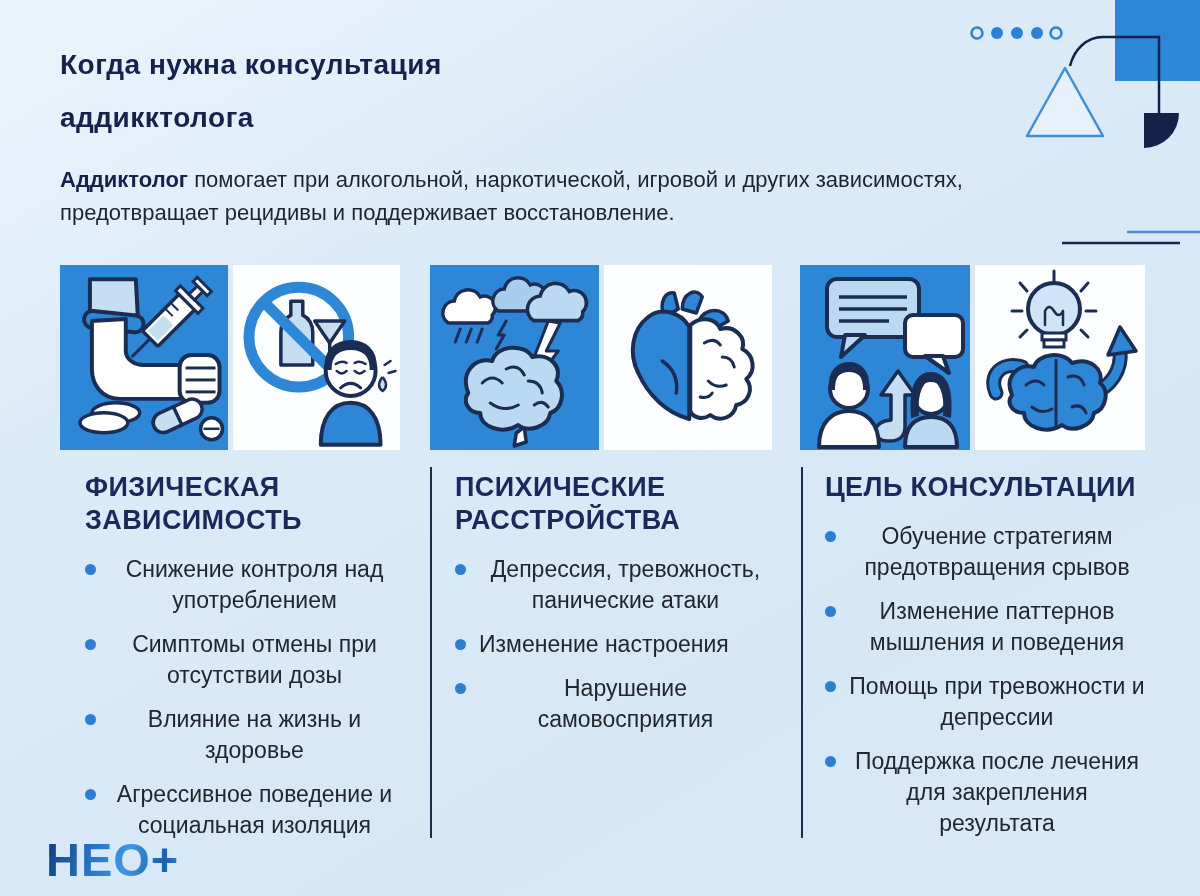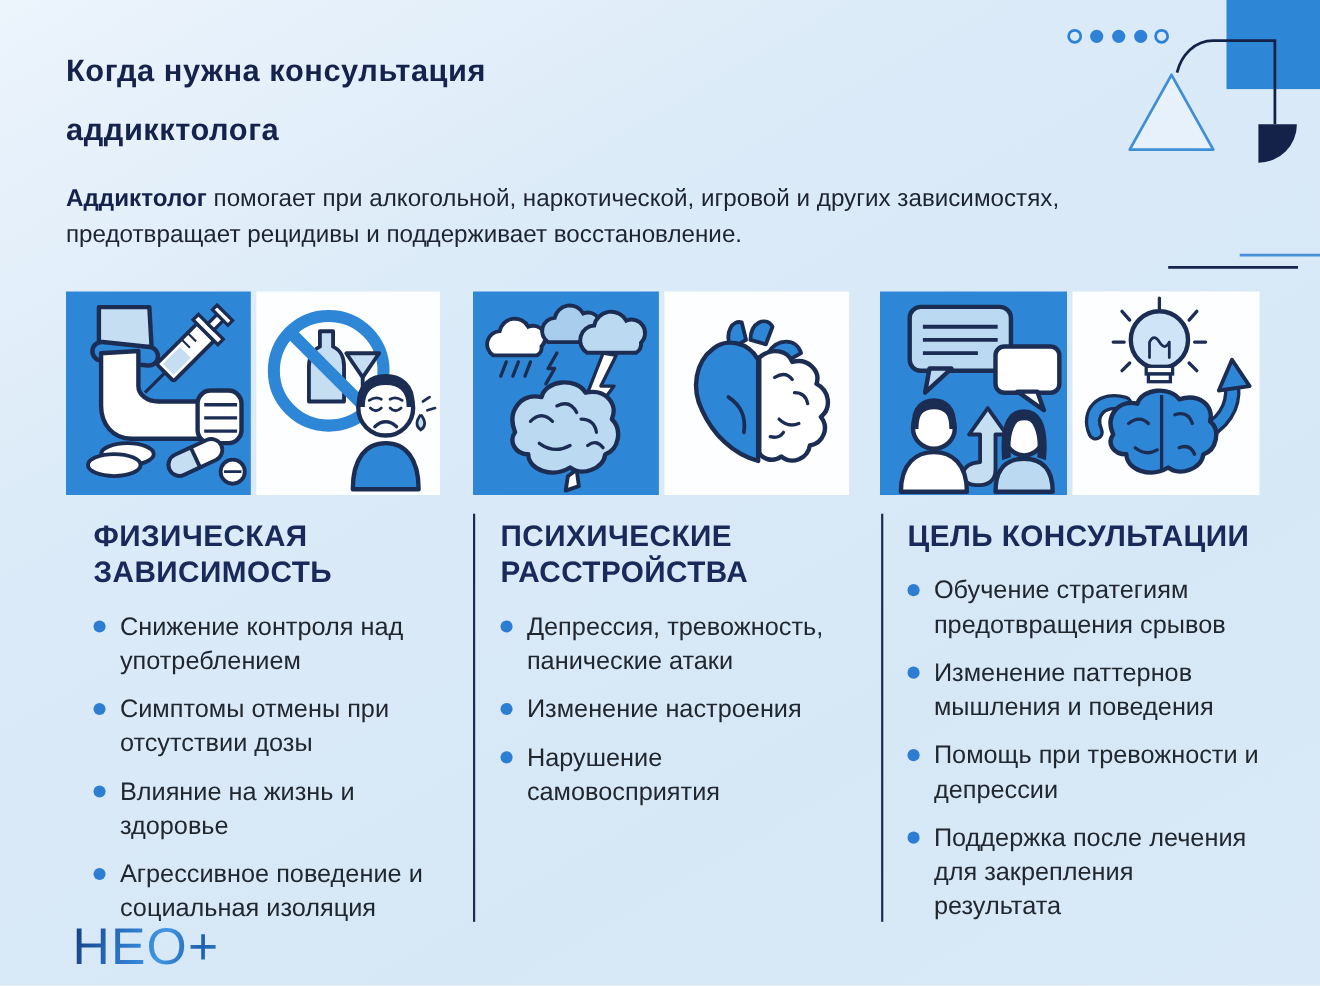--- a/index.html
+++ b/index.html
@@ -46,29 +46,29 @@
   .col-heading {
     margin:21px 0 0 25px;
     font-size:27px; font-weight:800; line-height:33px;
     color:#18295a; letter-spacing:0.4px;
     text-transform:uppercase;
   }
   ul.bullets { list-style:none; margin:17px 0 0 25px; }
   ul.bullets li {
     display:flex; align-items:flex-start; gap:13px;
     margin-bottom:13px;
-    font-size:23px; line-height:31px; color:#21272f;
+    font-size:23px; line-height:31px; color:#21272f;text-align:center;
   }
   .dot {
     flex:none; width:11px; height:11px; border-radius:50%;
     background:#2d7dd2; margin-top:10px;
   }
   .logo {
-    position:absolute; left:66px; top:832px;
-    font-size:47px; font-weight:400; letter-spacing:1px;
+    position:absolute; left:46px; top:832px;
+    font-size:47px; font-weight:700; letter-spacing:1px;
     background:linear-gradient(105deg,#123c7d 0%,#2a72c4 35%,#3f97e3 60%,#1b5fae 85%,#3487d6 100%);
     -webkit-background-clip:text; background-clip:text;
     -webkit-text-fill-color:transparent; color:transparent;
   }
 </style>
 </head>
 <body>
 
 <div class="canvas">
 

